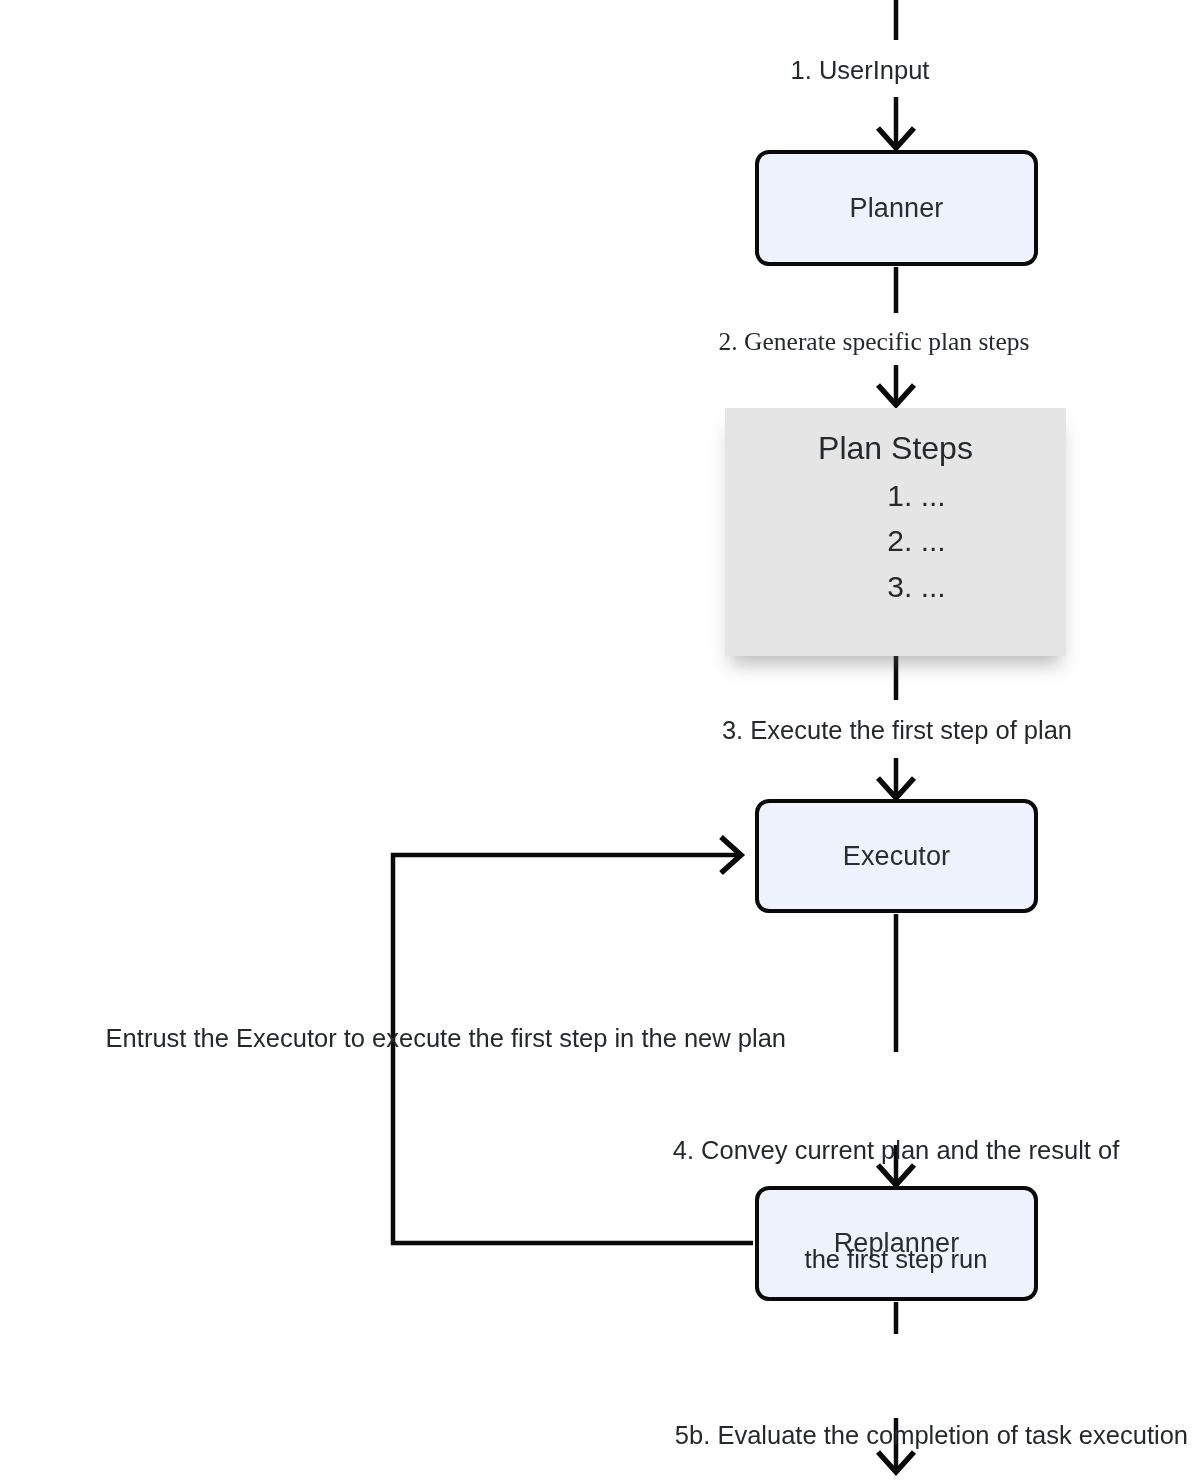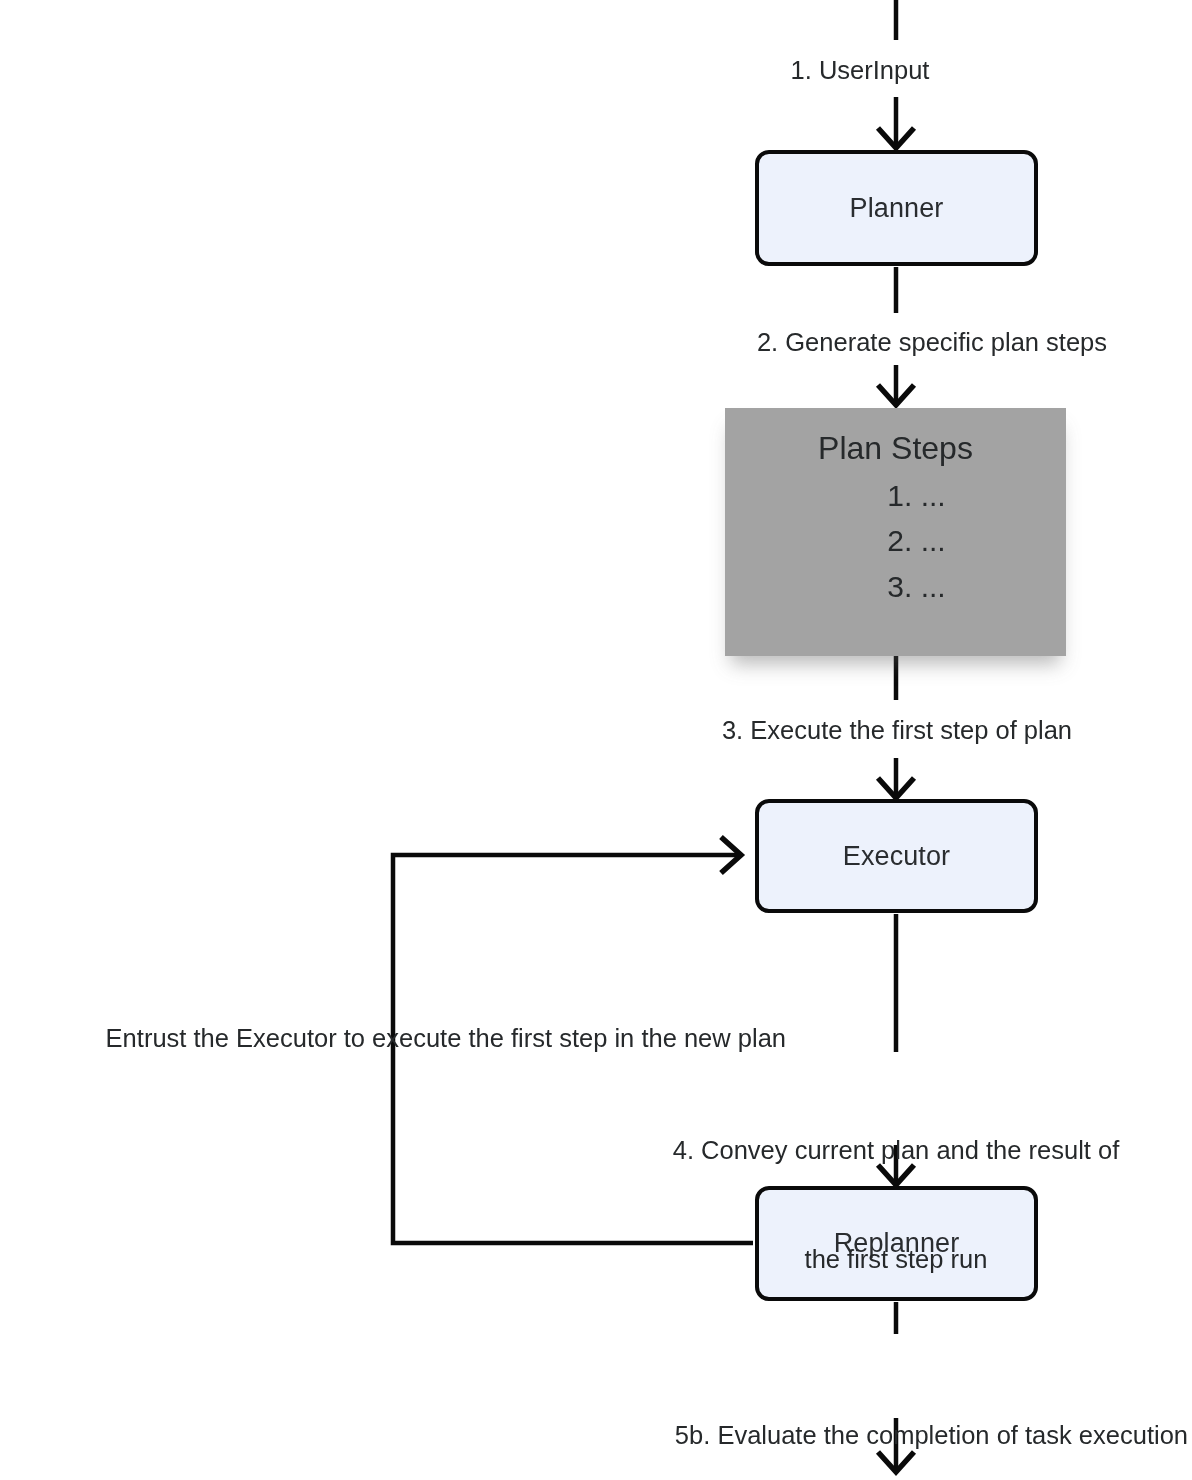--- a/index.html
+++ b/index.html
@@ -55,21 +55,21 @@
     border-radius: 14px;
     font-size: 27px;
     color: #2a2d30;
     letter-spacing: .1px;
     z-index: 3;
   }
   
   .panel {
     position: absolute;
     box-sizing: border-box;
-    background: #a3a3a3;
+    background: #e5e5e5;
     border: 0;
     box-shadow: 0 14px 18px -6px rgba(90, 90, 90, .42);
     z-index: 2;
     padding-top: 22px;
   }
   .panel-title {
     text-align: center;
     font-size: 32px;
     color: #26292b;
     line-height: 1.15;
@@ -125,21 +125,21 @@
     <line class="wire" x1="896" y1="1302" x2="896" y2="1334"></line>
     <line class="wire" x1="896" y1="1418" x2="896" y2="1472"></line>
     <polyline class="head" points="878,1452 896,1472 914,1452"></polyline>
 
     <polyline class="wire" points="753,1243 393,1243 393,855 739,855"></polyline>
     <polyline class="head" points="721,837 741,855 721,873"></polyline>
   </svg>
 
   <div class="label ctr" style="left:660px; top:52px; width:400px;">1. UserInput</div>
 
-  <div class="label ctr" style="left:682px; top:324px; width:500px;">2. Generate specific plan steps</div>
+  <div class="label ctr" style="left:624px; top:324px; width:500px;font-family:Liberation Serif, serif;">2. Generate specific plan steps</div>
 
   <div class="label ctr" style="left:647px; top:712px; width:500px;">3. Execute the first step of plan</div>
 
   <div class="label rgt" style="left:4px; top:948px; width:782px;">
     <div>Entrust the Executor to execute the first step in the new plan</div>
   </div>
 
   <div class="label ctr" style="left:606px; top:1060px; width:580px;">
     <div>4. Convey current plan and the result of</div>
     <div>the first step run</div>

